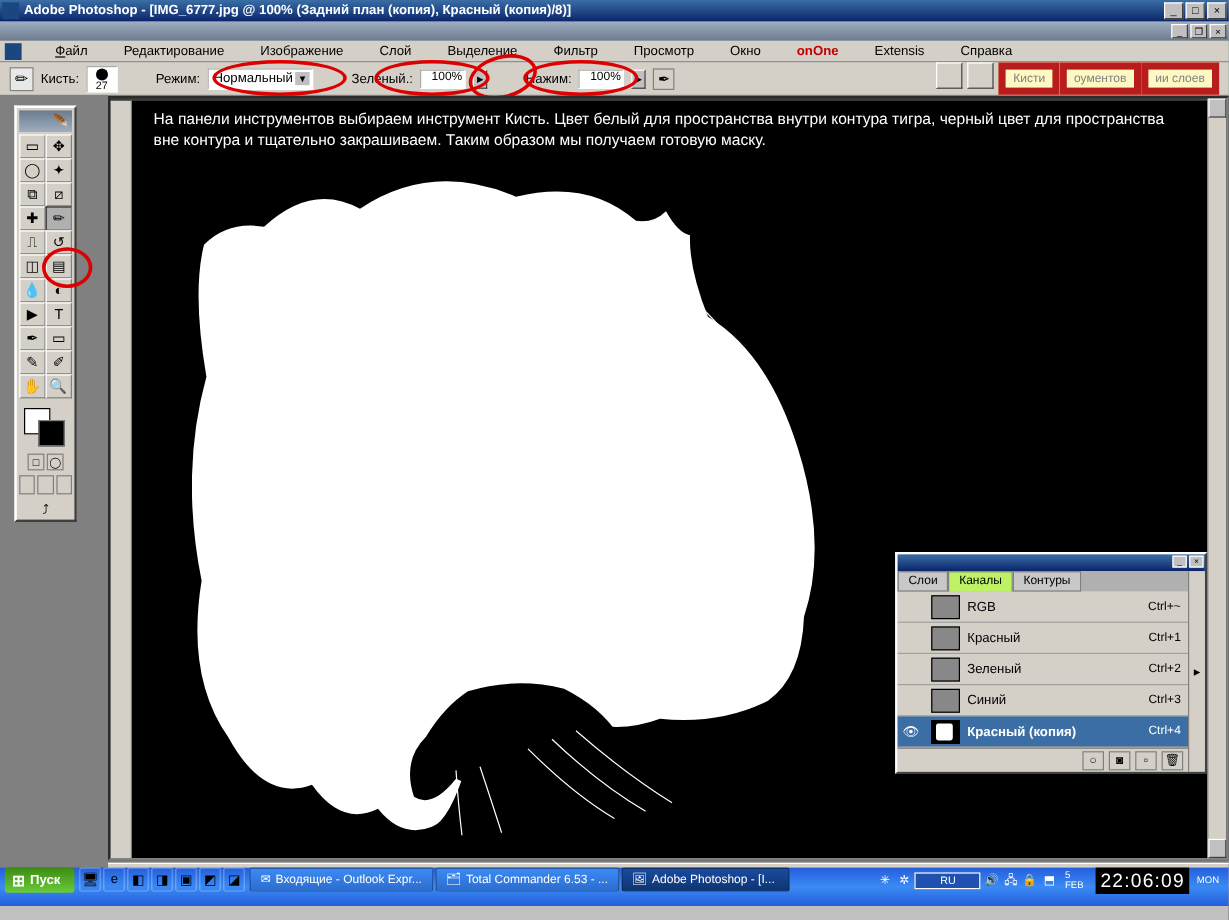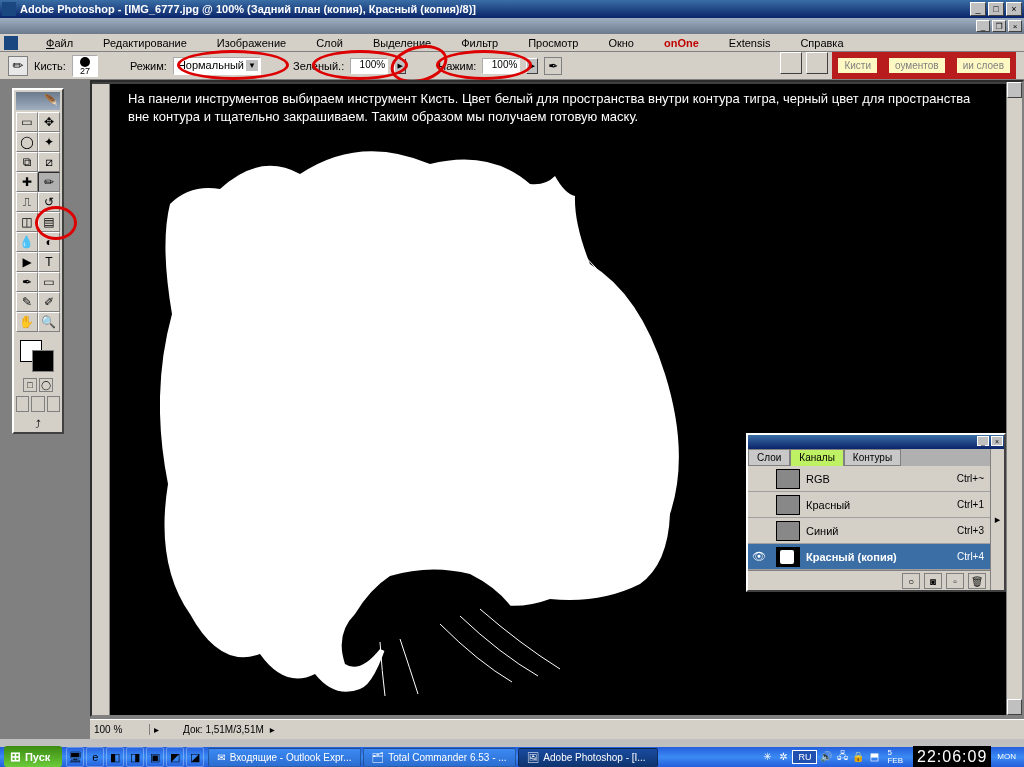--- a/index.html
+++ b/index.html
@@ -61,50 +61,50 @@
 .instr { position:absolute; left:18px; top:6px; right:30px; color:#fff; font-size:13px; line-height:1.4; z-index:5;}
 .cursor-ring{position:absolute; width:28px;height:28px;border:1px solid #000; border-radius:50%; right:40px; top:228px;}
 .scroll-v { position:absolute; right:0; top:0; bottom:0; width:16px; background:#d4d0c8; border-left:1px solid #808080;}
 .scroll-v::before,.scroll-v::after{content:"";display:block;height:14px;background:#c0c0c0;border:1px solid #fff;border-right-color:#404040;border-bottom-color:#404040;}
 .scroll-v::after{position:absolute;bottom:0;left:0;right:0;}
 
 .statusbar { position:absolute; left:90px; bottom:0; right:0; height:20px; background:#d4d0c8; border-top:1px solid #fff; display:flex; align-items:center; font-size:10px;}
 .statusbar .zoom{width:60px; padding-left:4px; border-right:1px solid #808080;}
 .statusbar .doc{padding-left:20px;}
 
-.channels { position:absolute; right:18px; top:353px; width:260px; background:#d4d0c8; border:2px solid #fff; border-right-color:#404040; border-bottom-color:#404040; }
+.channels { position:absolute; right:18px; top:380px; width:260px; background:#d4d0c8; border:2px solid #fff; border-right-color:#404040; border-bottom-color:#404040; }
 .channels .chead{ height:14px; background:linear-gradient(#3a6ea5,#0a246a); display:flex; justify-content:flex-end;}
 .chead .cb{width:12px;height:10px;background:#c0c0c0;border:1px solid #fff;margin:1px;font-size:7px;display:flex;align-items:center;justify-content:center;}
 .ctabs{display:flex; background:#b0b0b0;}
 .ctab{padding:2px 8px; font-size:10px; border:1px solid #808080; background:#c8c8c8;}
 .ctab.active{background:#bef264; border-bottom:none;}
 .chlist{background:#d4d0c8;}
 .chrow{display:flex; align-items:center; height:26px; border-bottom:1px solid #a0a0a0; padding-right:6px;}
 .chrow.sel{background:#3a6ea5; color:#fff;}
 .eye{width:22px; display:flex; justify-content:center;}
 .thumb{width:24px;height:20px;background:#888;border:1px solid #000;margin:0 6px;}
 .thumb.white{background:#000;position:relative;}
 .thumb.white::after{content:"";position:absolute;left:3px;top:2px;width:14px;height:14px;background:#fff;border-radius:2px;}
 .chname{flex:1;}
 .chshort{font-size:10px;padding-left:25px;}
 .chfoot{height:20px;background:#d4d0c8;border-top:1px solid #808080;display:flex;justify-content:flex-end;gap:4px;padding:2px 4px;}
 .fbtn{width:18px;height:16px;border:1px solid #808080;font-size:10px;display:flex;align-items:center;justify-content:center;}
 .chsidearr{width:14px;background:#d4d0c8;display:flex;align-items:center;justify-content:center;border-left:1px solid #808080;}
 
-.taskbar { position:absolute; left:0; right:0; bottom:0; height:20px; background:linear-gradient(#245edc,#3b8af4,#245edc); display:flex; align-items:flex-end; padding:0 4px; gap:4px;}
+.taskbar { position:absolute; left:0; right:0; bottom:12px; height:32px; background:linear-gradient(#245edc,#3b8af4,#245edc); display:flex; align-items:flex-start; padding:0 4px; gap:4px;}
 .start{ background:linear-gradient(#3c8b12,#6bcb3a); color:#fff; font-weight:bold; padding:3px 12px 3px 6px; border-radius:3px; font-size:11px; display:flex; align-items:center; gap:4px;}
 .start::before{content:"⊞"; font-size:13px;}
 .ql{display:flex;gap:2px;}
 .qlb{width:18px;height:20px;border:1px solid rgba(255,255,255,.3);border-radius:2px;display:flex;align-items:center;justify-content:center;font-size:11px;}
 .tasks{display:flex;gap:2px;flex:1;}
 .task{background:linear-gradient(#3b8af4,#2c6dd0);color:#fff;padding:3px 8px;border-radius:2px;font-size:10px;display:flex;align-items:center;gap:4px;min-width:140px;border:1px solid rgba(0,0,0,.3);}
 .task.active{background:linear-gradient(#1a4ba0,#0d3570);}
 .tray{display:flex;align-items:center;gap:2px;}
 .trayicon{width:14px;height:14px;font-size:10px;display:flex;align-items:center;justify-content:center;color:#fff;}
-.langbox{background:#2050b0;color:#fff;font-size:9px;padding:1px 5px;border:1px solid #fff;}
+.langbox{background:#2050b0;color:#fff;font-size:9px;padding:1px 20px;border:1px solid #fff;}
 .clock{color:#fff;font-family:monospace;font-size:16px;letter-spacing:1px;background:#000;padding:1px 4px;margin-left:4px;}
 .date{color:#fff;font-size:8px;padding:0 4px;line-height:1;}
 </style>
 </head>
 <body>
 
 <div class="titlebar">
   <div class="icon"></div>
   <div class="title">Adobe Photoshop - [IMG_6777.jpg @ 100% (Задний план (копия), Красный (копия)/8)]</div>
   <div class="winbtns">
@@ -284,20 +284,26 @@
             </div>
           <div class="chrow">
               <div class="eye"></div>
               <div class="thumb"></div>
               <div class="chname">Красный</div>
               <div class="chshort">Ctrl+1</div>
             </div>
           <div class="chrow">
               <div class="eye"></div>
               <div class="thumb"></div>
+              <div class="chname">Зеленый</div>
+              <div class="chshort">Ctrl+2</div>
+            </div>
+          <div class="chrow">
+              <div class="eye"></div>
+              <div class="thumb"></div>
               <div class="chname">Синий</div>
               <div class="chshort">Ctrl+3</div>
             </div>
           <div class="chrow sel">
               <div class="eye">👁</div>
               <div class="thumb white"></div>
               <div class="chname" style="font-weight:bold;">Красный (копия)</div>
               <div class="chshort">Ctrl+4</div>
             </div>
         </div>

